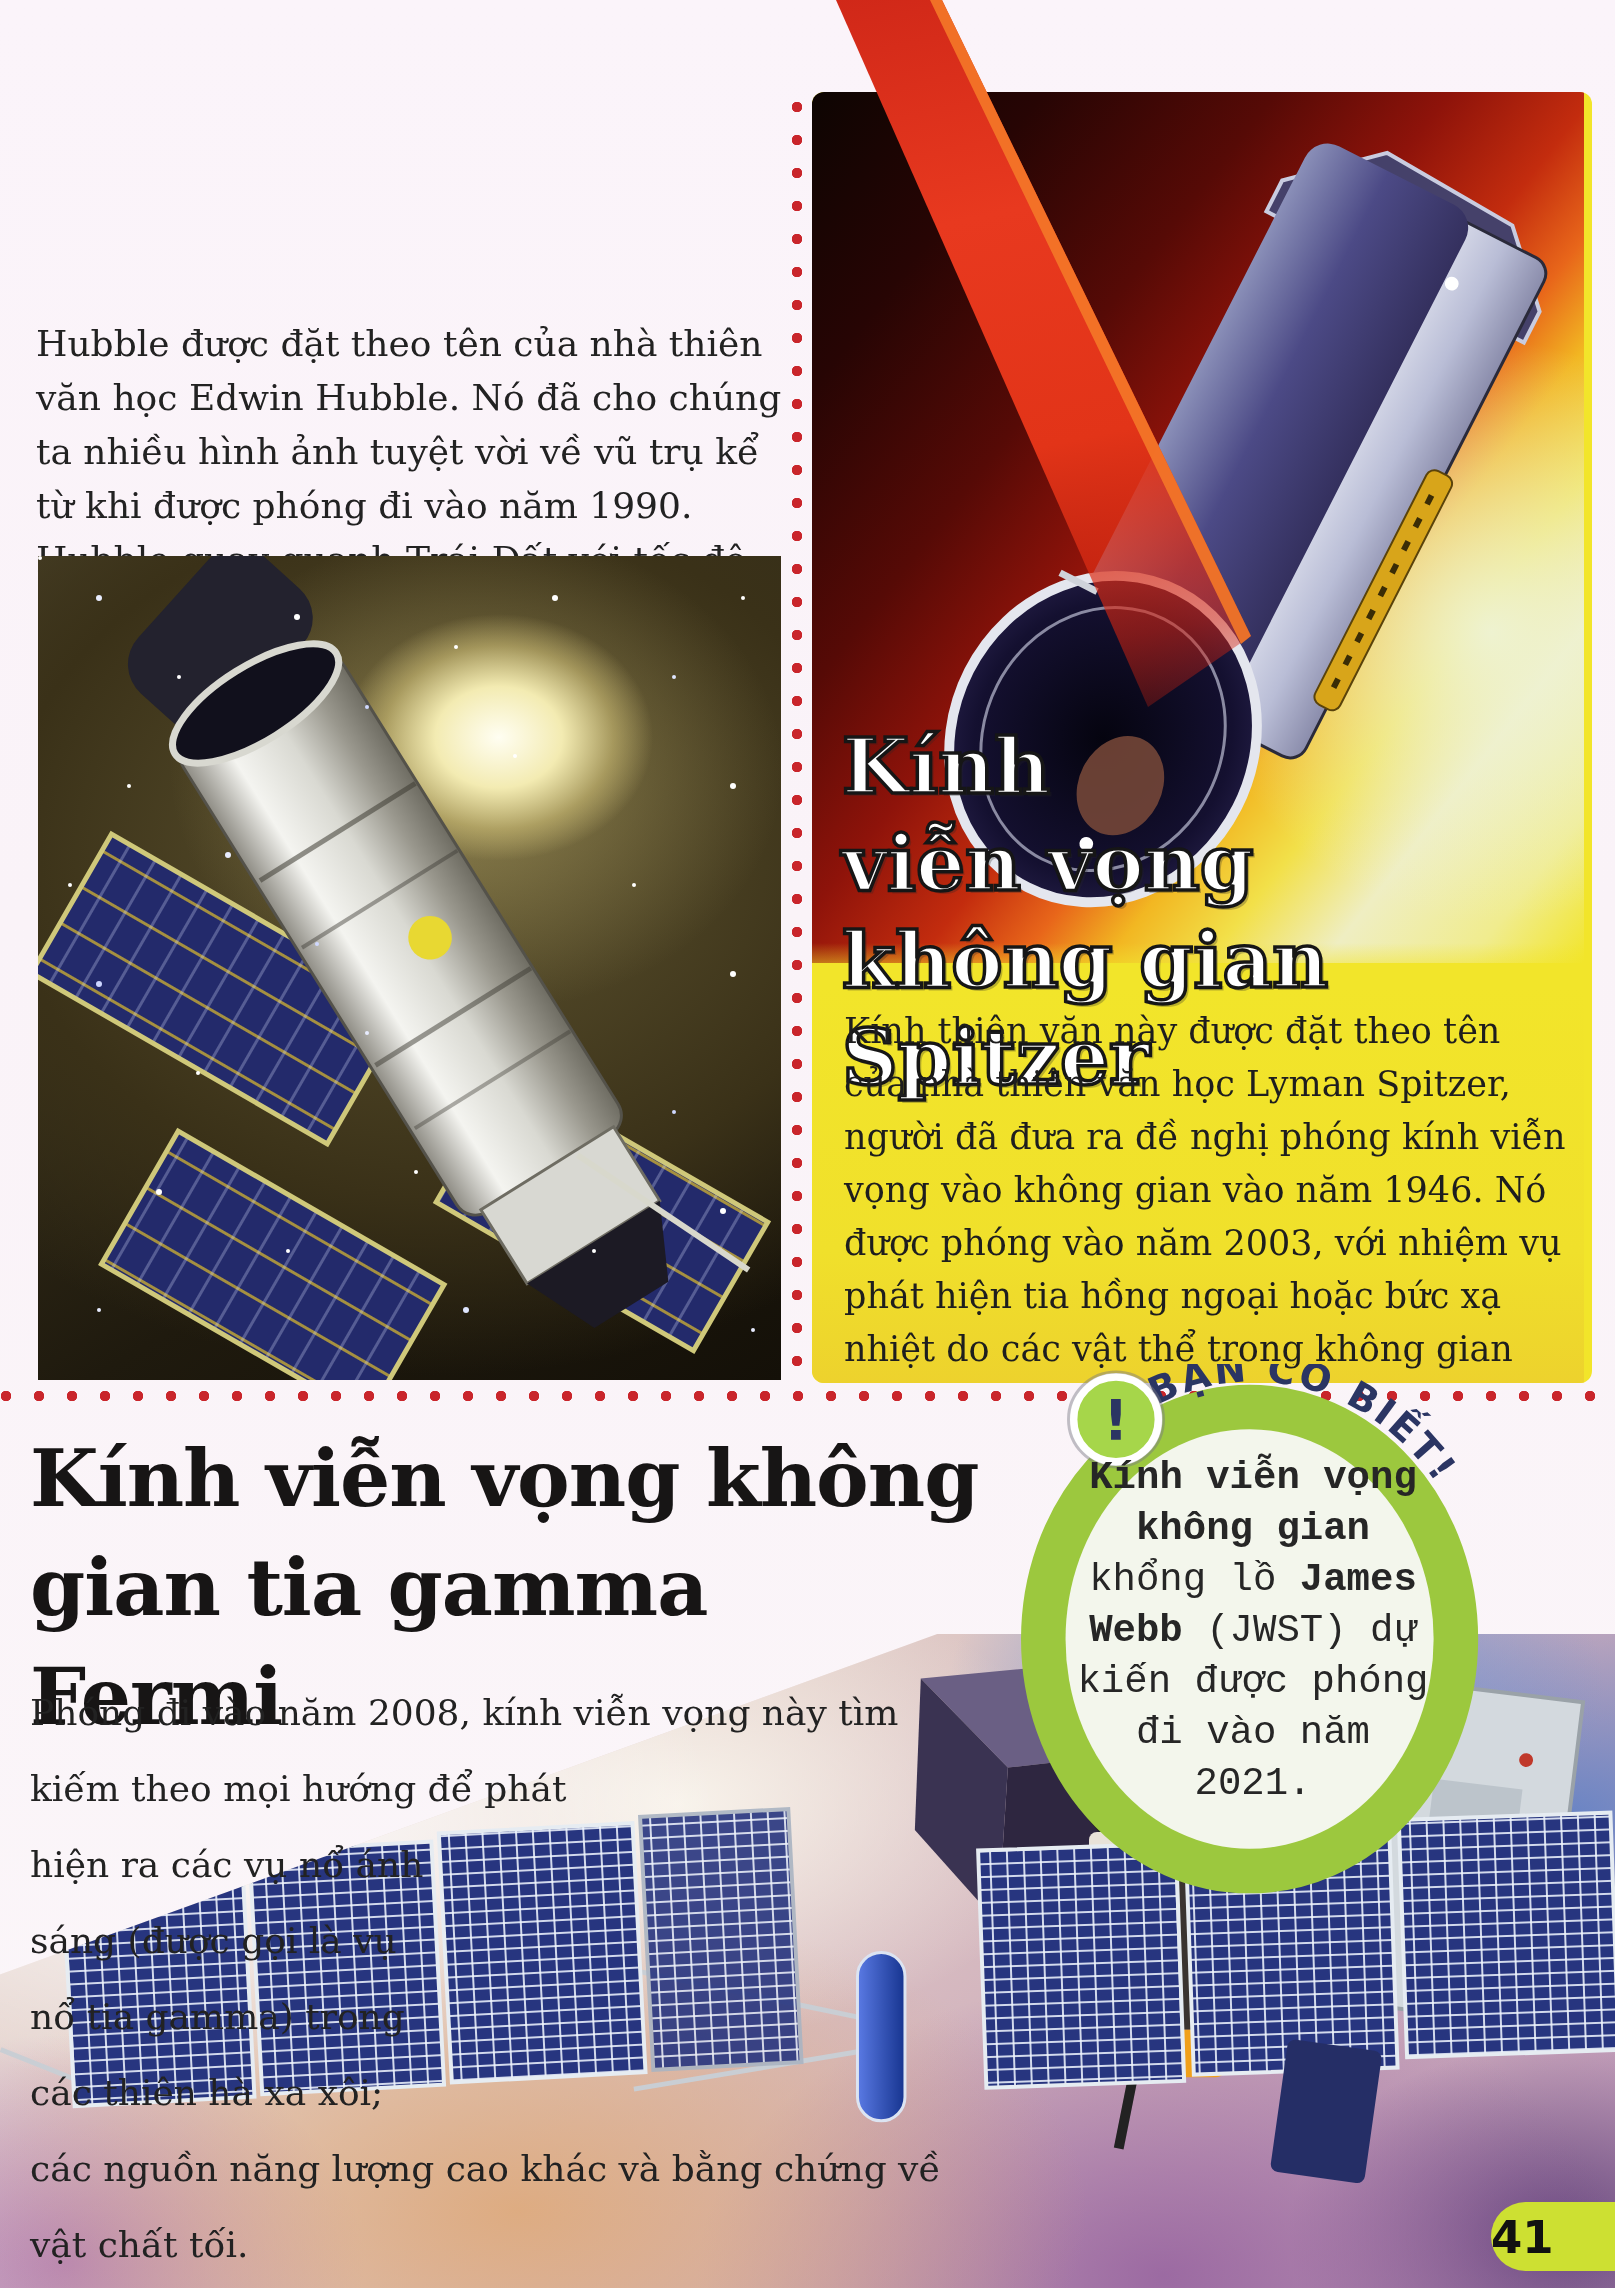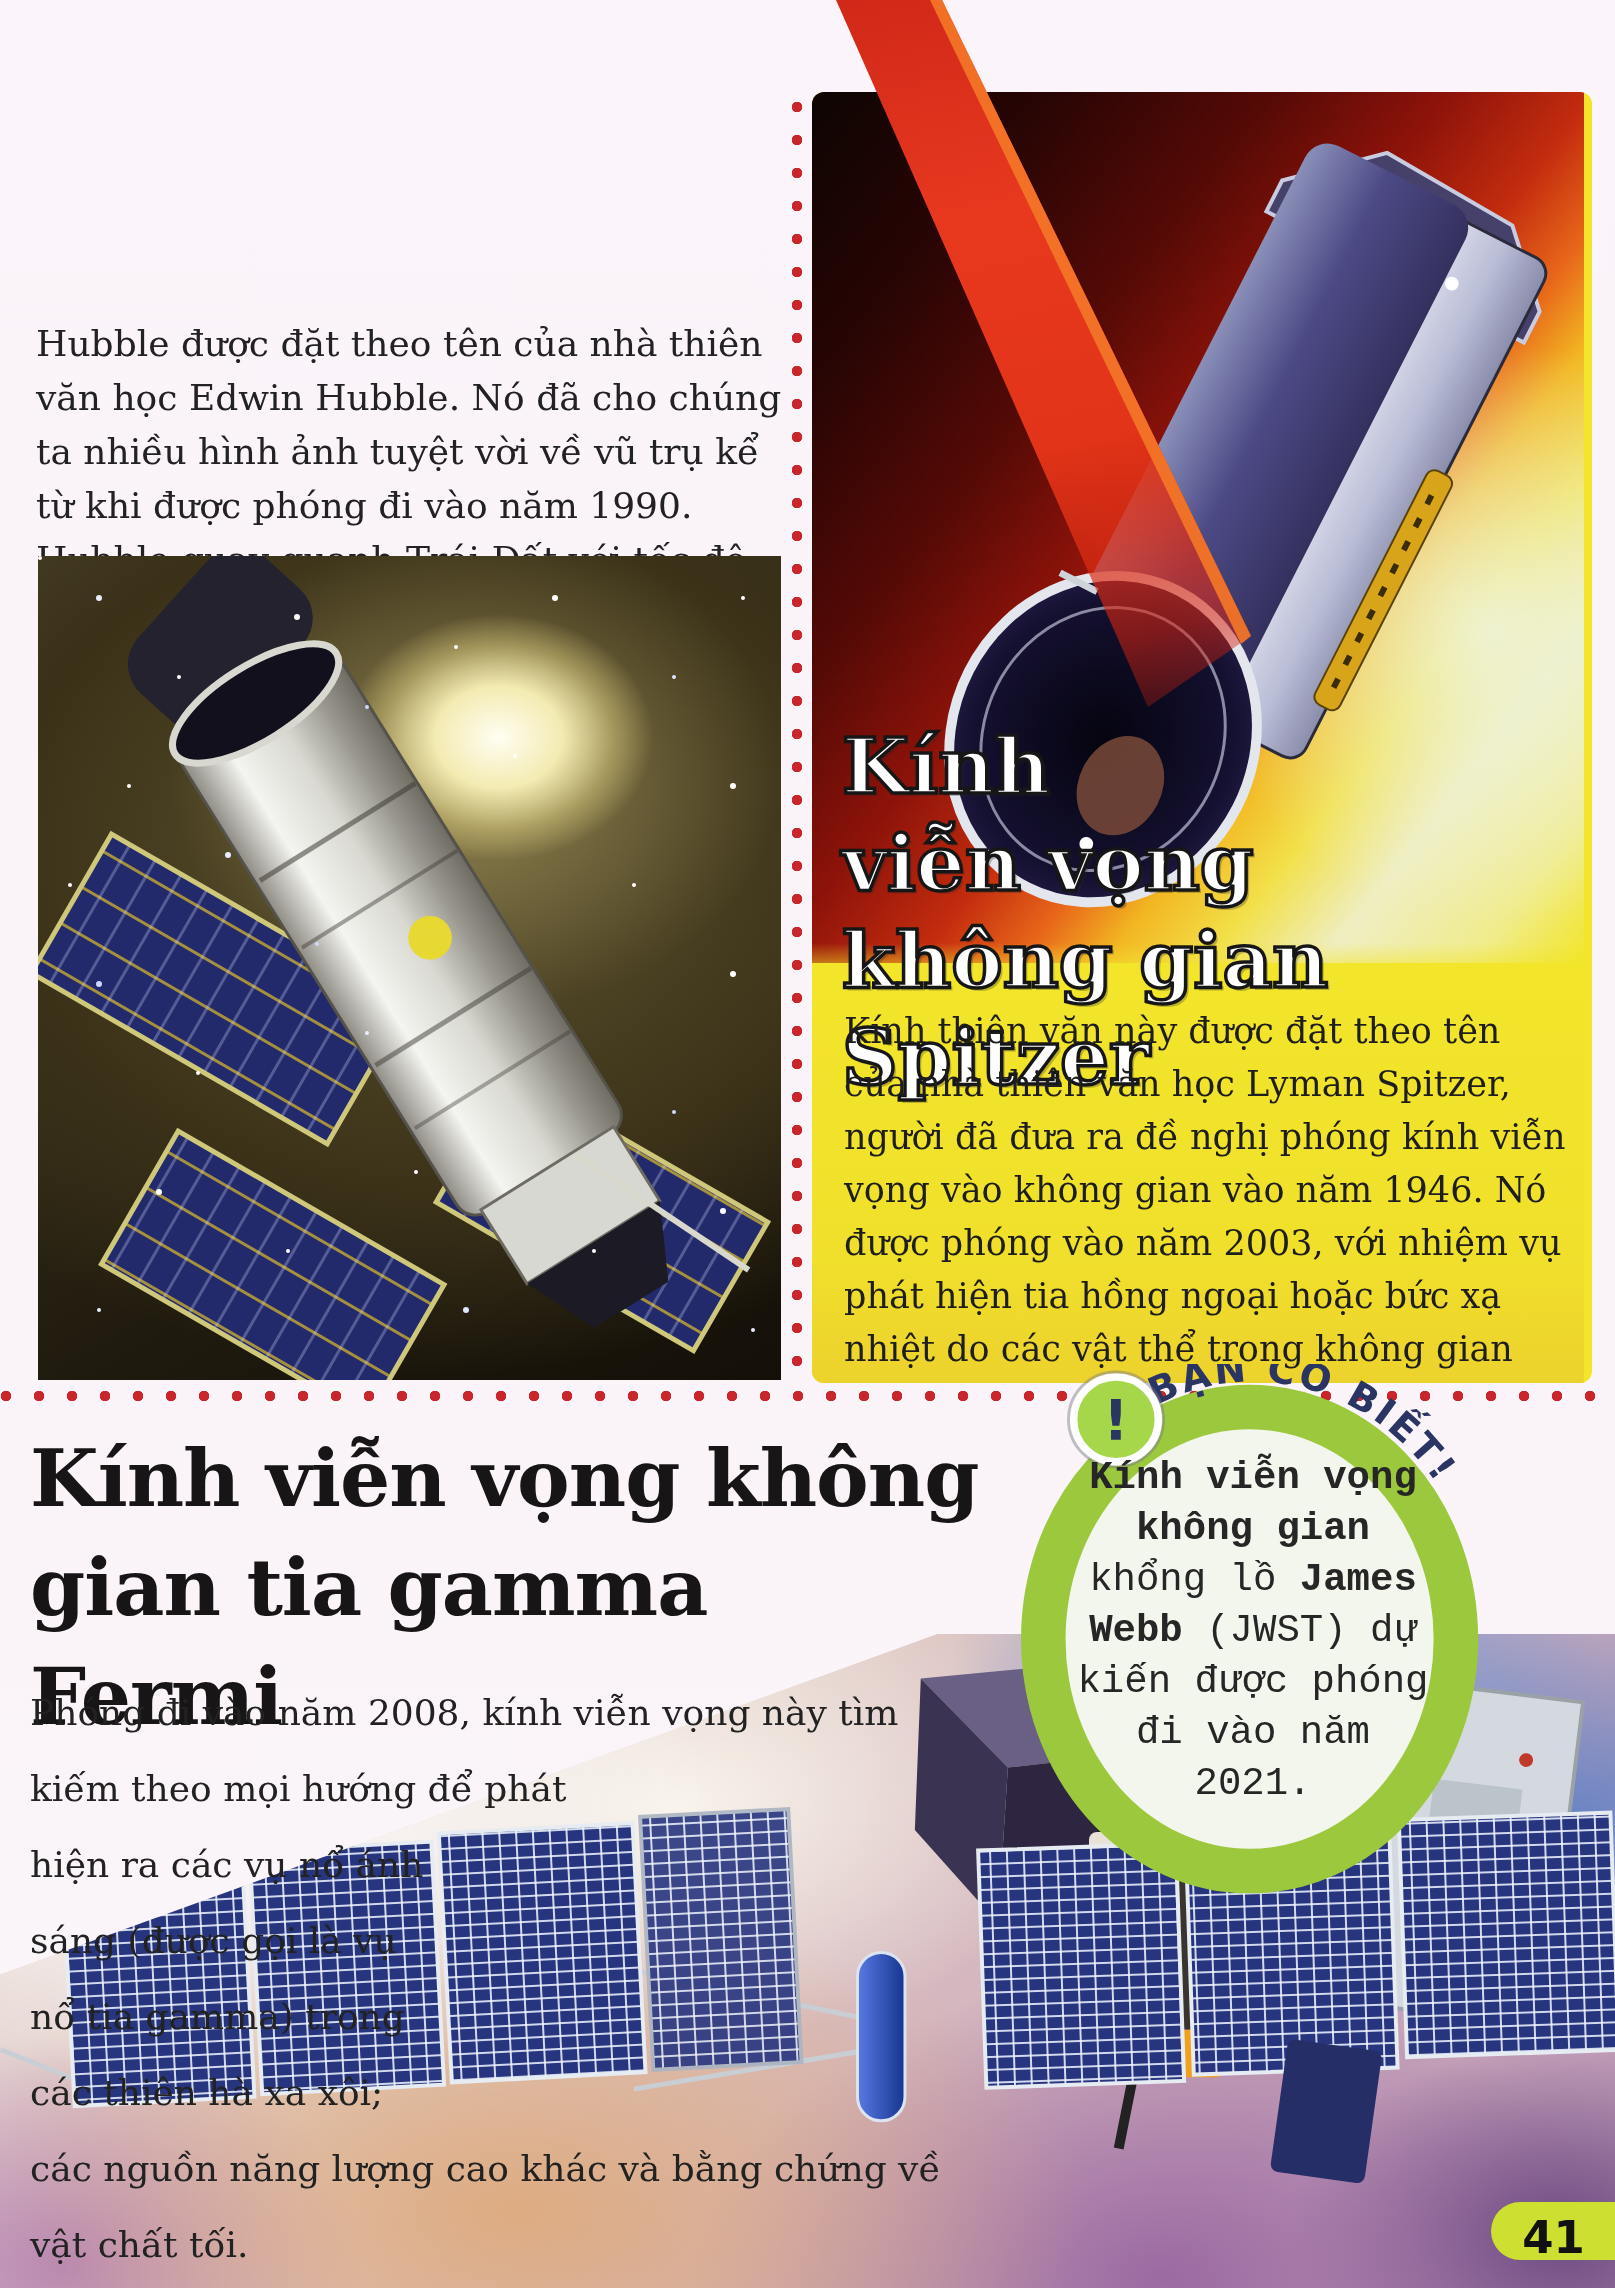--- a/index.html
+++ b/index.html
@@ -76,22 +76,22 @@
       radial-gradient(416px 317px at 4% 96%, rgba(172,118,182,.85), rgba(172,118,182,0) 72%),
       radial-gradient(356px 257px at 96% 92%, rgba(94,63,120,.9), rgba(94,63,120,0) 74%),
       linear-gradient(135deg,#ece0da 0%,#e0cbc6 38%,#cfaebc 68%,#b892b4 100%);}
 
   
   .badge{position:absolute;left:990px;top:1364px;width:535px;height:564px;z-index:5;}
   .badge-text{position:absolute;left:1067px;top:1453px;width:372px;z-index:6;text-align:center;
     font-family:Liberation Mono, monospace;font-size:39px;line-height:51px;color:#262626;}
 
   
-  .page-pill{position:absolute;left:1491px;top:2202px;width:125px;height:58px;z-index:5;
-    background:#cde032;border-radius:35px 0 0 35px;text-align:center;line-height:71px;
+  .page-pill{position:absolute;left:1491px;top:2202px;width:125px;height:69px;z-index:5;
+    background:#cde032;border-radius:35px 0 0 35px;text-align:left;line-height:71px;
     font-family:"DejaVu Sans",sans-serif;font-weight:700;font-size:45px;color:#111;}
 
   svg{display:block;}
 </style>
 </head>
 <body>
 
 <div class="page">
 
   <div class="body-text hubble-body">Hubble được đặt theo tên của nhà thiên văn học Edwin Hubble. Nó đã cho chúng ta nhiều hình ảnh tuyệt vời về vũ trụ kể từ khi được phóng đi vào năm 1990. Hubble quay quanh Trái Đất với tốc độ 27.350 km/giờ.</div>

